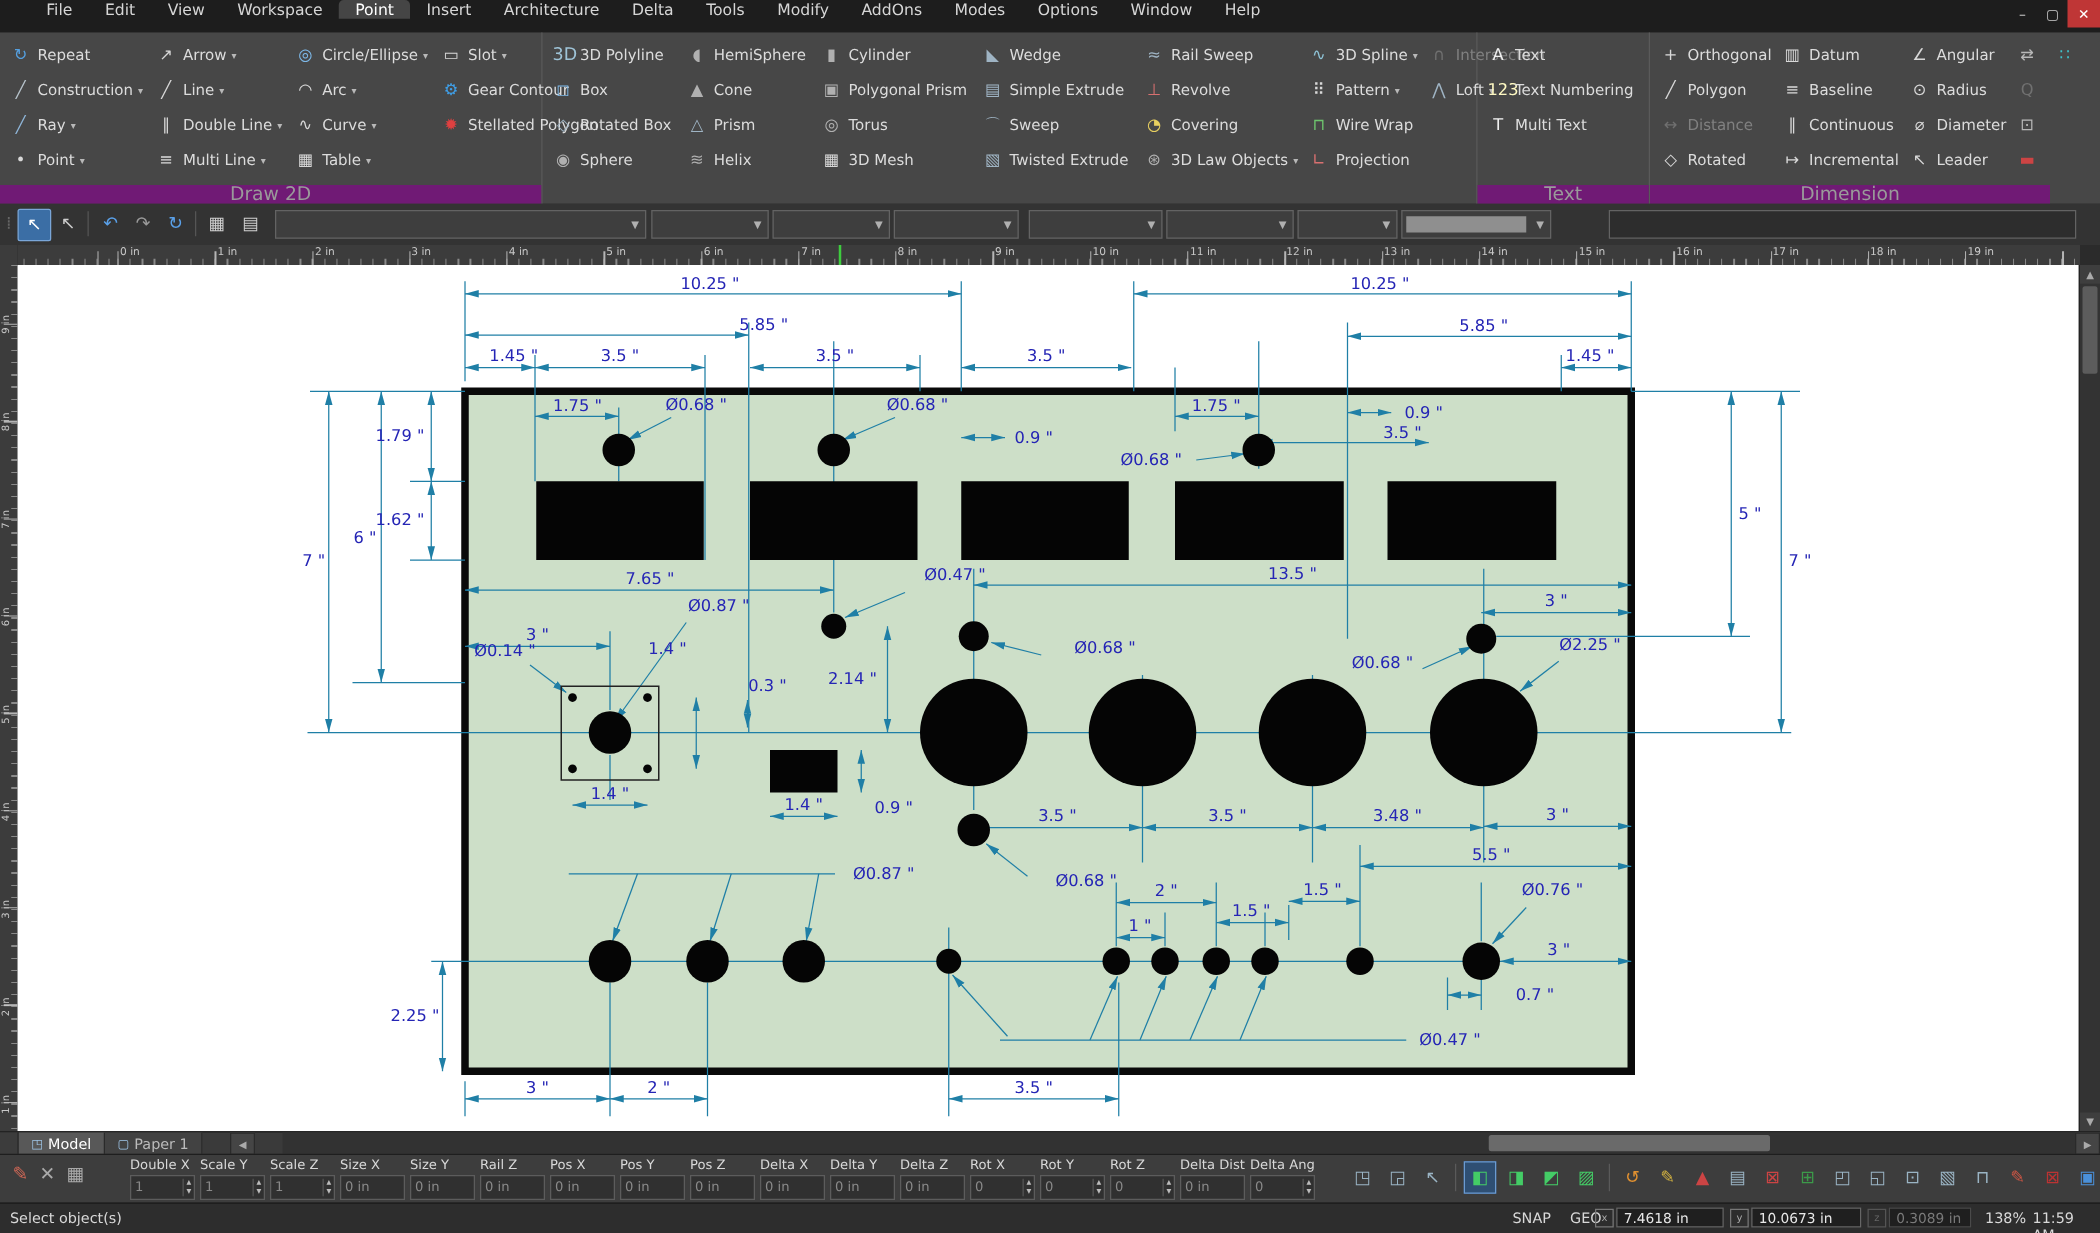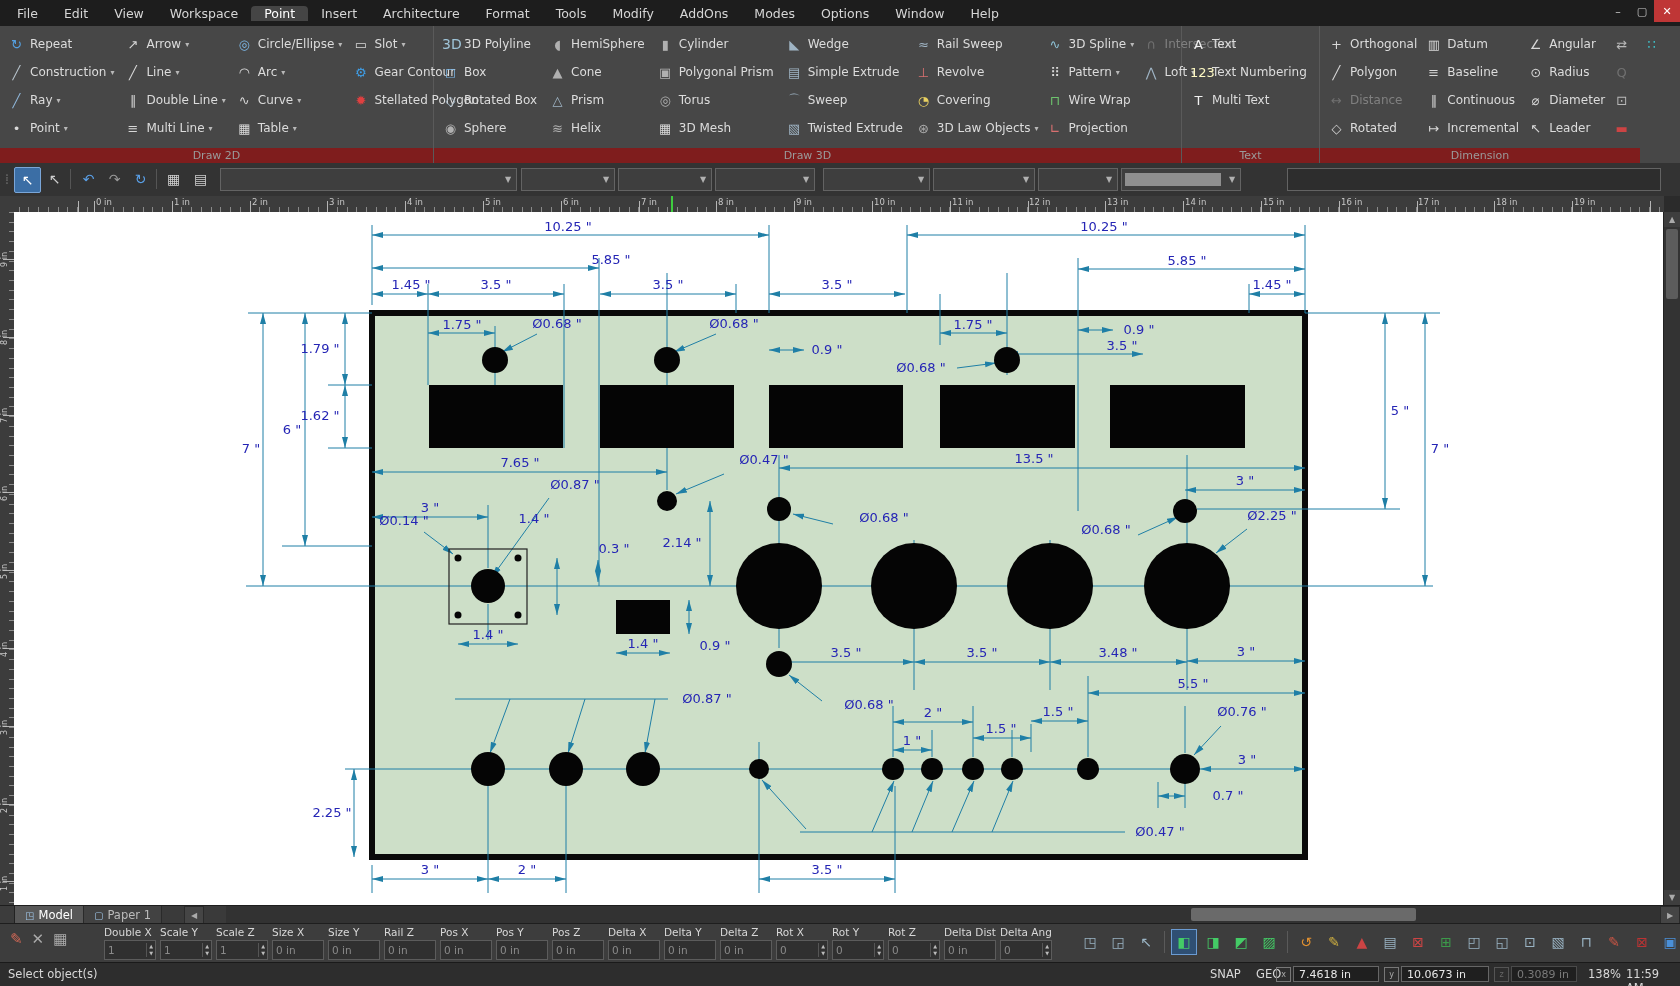--- a/index.html
+++ b/index.html
@@ -1,36 +1,36 @@
 <!DOCTYPE html>
 <html><head>
 <meta charset="utf-8">
 <style>
   html,body{margin:0;padding:0;width:1680px;height:986px;overflow:hidden;background:#2b2b2b;
     font-family:"DejaVu Sans",sans-serif;font-size:12px;color:#dcdcdc;-webkit-font-smoothing:antialiased;}
   
   #titlebar{position:absolute;left:0;top:0;width:1680px;height:26px;background:#1d1d1d;display:flex;align-items:stretch}
-  #menus{display:flex;align-items:center;padding-left:4px}
+  #menus{display:flex;align-items:flex-start;padding-left:24px}
   .menu{padding:0 13px;display:flex;align-items:center;color:#d6d6d6;cursor:default;font-size:12.5px}
   .menu.active{background:#454545;color:#fff;border-top-left-radius:4px;border-top-right-radius:4px}
   #winbtns{position:absolute;right:0;top:0;height:26px;display:flex}
   .wbtn{width:24px;height:22px;display:flex;align-items:center;justify-content:center;color:#ccc;font-size:11px}
   .wbtn.close{background:#bf3636;color:#fff;width:26px}
   
   #ribbon{position:absolute;left:0;top:26px;width:1680px;height:137px;background:#474747;display:flex}
   .rgroup{display:flex;flex-direction:column;border-right:1px solid #5a5a5a;box-sizing:border-box}
   .ritems{flex:1;display:grid;grid-auto-flow:column;grid-template-rows:repeat(4,28px);align-items:center;
     padding:4px 8px 0 8px;column-gap:10px}
   .ritem{display:flex;align-items:center;gap:5px;white-space:nowrap;font-size:12px;color:#dcdcdc;cursor:default}
   .ritem.disabled{color:#808080}
   .ritem.disabled .ricon{color:#707070 !important}
   .ricon{width:17px;text-align:center;font-size:13px;flex:none}
   .ricon.small{font-size:14px}
   .rarrow{font-size:8px;color:#b8b8b8;margin-left:-1px}
-  .glabel{height:15px;line-height:15px;text-align:center;color:#9a9a9a;font-size:11px;background:#7f1d1d}
+  .glabel{height:15px;line-height:15px;text-align:center;color:#9a9a9a;font-size:15px;background:#701a75}
   
   #toolbar{position:absolute;left:0;top:163px;width:1680px;height:33px;background:#333}
   .tbtn{position:absolute;top:4px;width:25px;height:24px;display:flex;align-items:center;justify-content:center;
     font-size:14px;color:#cfcfcf;border-radius:2px}
   .tbtn.active{background:#3b6ea5;border:1px solid #7aa6d8;color:#fff}
   .combo{position:absolute;top:5px;height:21px;background:#3e3e3e;border:1px solid #636363;display:flex;align-items:center}
   .combo .carr{margin-left:auto;width:16px;text-align:center;color:#b0b0b0;font-size:8px}
   .swatch{flex:1;height:13px;margin:0 3px;background:#8f8f8f}
   .tsep{position:absolute;top:6px;width:1px;height:20px;background:#555}
   
@@ -89,21 +89,21 @@
 <div id="titlebar">
   <div id="menus">
 
   <div class="menu">File</div>
       <div class="menu">Edit</div>
       <div class="menu">View</div>
       <div class="menu">Workspace</div>
       <div class="menu active">Point</div>
       <div class="menu">Insert</div>
       <div class="menu">Architecture</div>
-      <div class="menu">Format</div>
+      <div class="menu">Delta</div>
       <div class="menu">Tools</div>
       <div class="menu">Modify</div>
       <div class="menu">AddOns</div>
       <div class="menu">Modes</div>
       <div class="menu">Options</div>
       <div class="menu">Window</div>
       <div class="menu">Help</div>
     </div>
   <div id="winbtns">
     <div class="wbtn">–</div>
@@ -321,21 +321,20 @@
         <span class="ricon" style="color: rgb(128, 128, 128);">∩</span>
         <span>Intersection</span>
         <span class="rarrow"></span>
       </div>
         <div class="ritem">
         <span class="ricon" style="color: rgb(159, 180, 196);">⋀</span>
         <span>Loft</span>
         <span class="rarrow">▾</span>
       </div>
       </div>
-    <div class="glabel">Draw 3D</div>
   </div>
   <div class="rgroup" style="width:138px">
     <div class="ritems">
 
     <div class="ritem">
         <span class="ricon" style="color: rgb(240, 240, 240);">A</span>
         <span>Text</span>
       </div>
         <div class="ritem">
         <span class="ricon" style="color: #fef9c3;">123</span>

